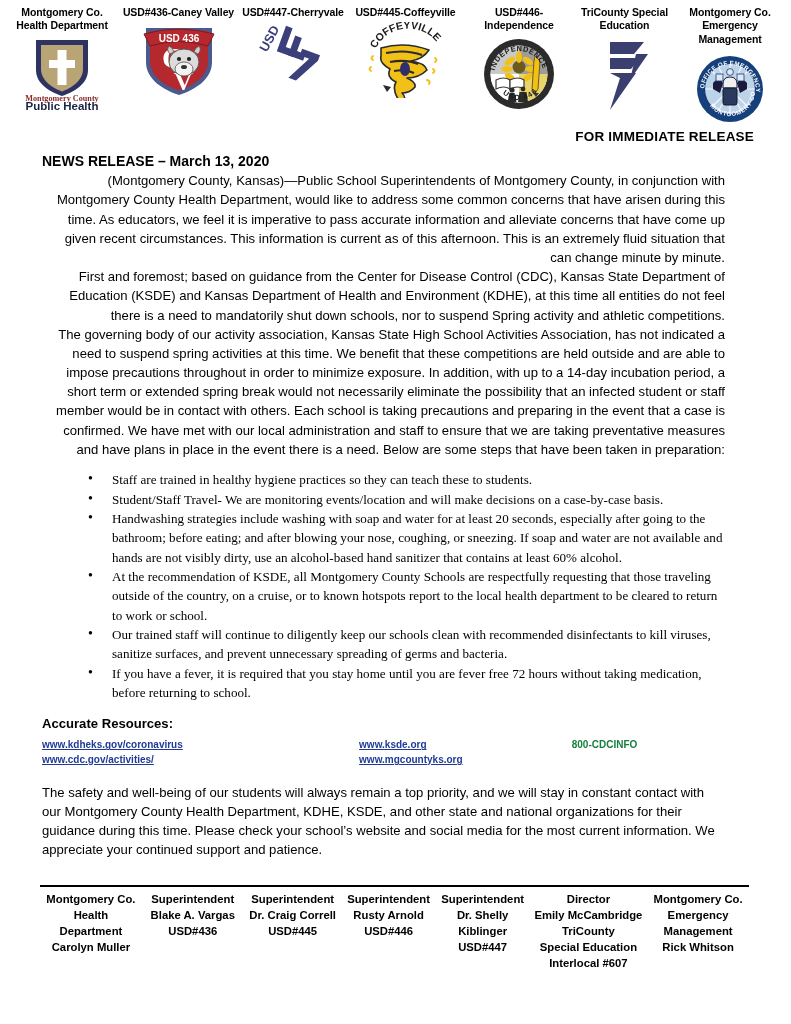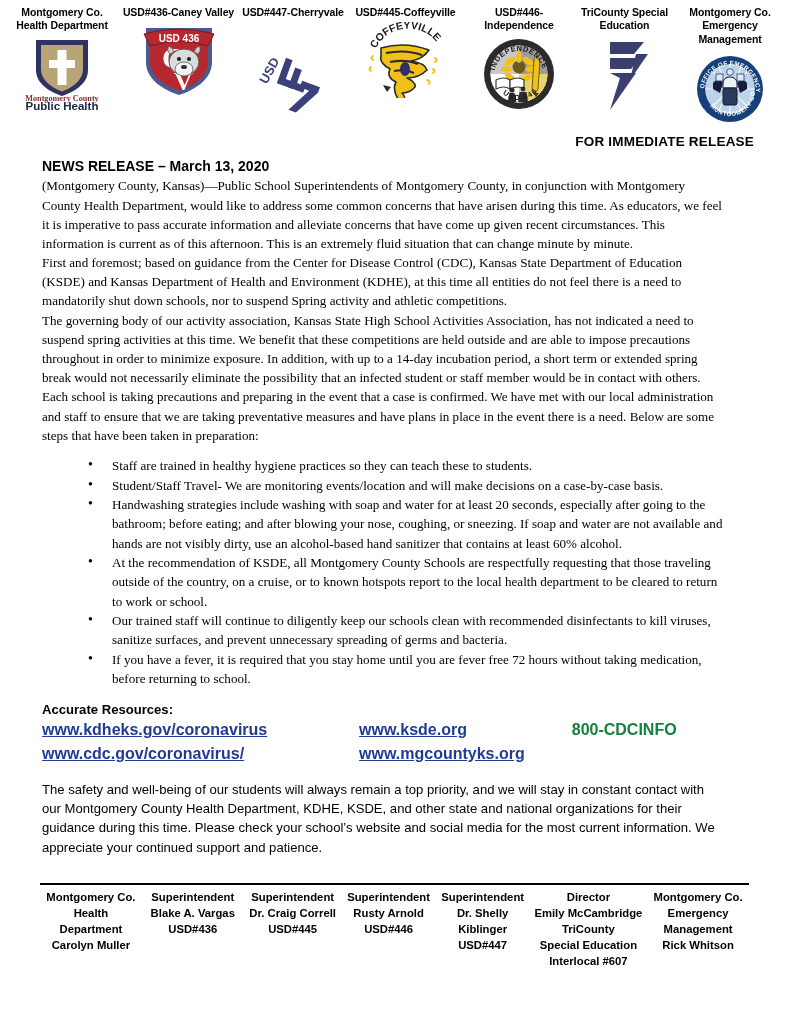--- a/index.html
+++ b/index.html
@@ -49,21 +49,21 @@
   .org-logo {
     height: 76px;
     display: flex;
     align-items: center;
     justify-content: center;
   }
 
   
   .org-0 { width: 112px; }
   .org-1 { width: 116px; }
-  .org-2 { width: 108px; gap: 32px; }
+  .org-2 { width: 108px; }
   .org-3 { width: 112px; }
   .org-4 { width: 110px; }
   .org-5 { width: 96px; }
   .org-6 { width: 110px; }
 
   
   .immediate {
     text-align: right;
     font-size: 13.5px;
     font-weight: bold;
@@ -79,23 +79,22 @@
   }
   .news-title {
     font-size: 14px;
     font-weight: bold;
     margin-top: 9px;
     margin-bottom: 2px;
   }
   .para {
     font-size: 13.1px;
     line-height: 1.465;
-    text-align: left;
+    text-align: right;
     margin: 0;
-    font-family: Liberation Serif, serif;
   }
   .bullets {
     margin: 11px 0 0 0;
     padding-left: 46px;
     list-style: none;
   }
   .bullets li {
     font-size: 13.1px;
     line-height: 1.465;
     position: relative;
@@ -111,22 +110,22 @@
     font-size: 14px;
   }
 
   .resources-head {
     font-size: 13.1px;
     font-weight: bold;
     margin-top: 14px;
   }
   .links-grid {
     position: relative;
-    margin-top: 1px;
-    font-size: 16px;
+    margin-top: 7px;
+    font-size: 10px;
     line-height: 1.46;
   }
   .links-row {
     display: flex;
     flex-direction: row;
   }
   .links-col-a { width: 331px; }
   .links-col-b { width: 222px; }
   .links-col-c { width: 160px; }
   .link {
@@ -380,21 +379,21 @@
 
     <div class="resources-head">Accurate Resources:</div>
 
     <div class="links-grid">
       <div class="links-row">
         <div class="links-col-a"><span class="link">www.kdheks.gov/coronavirus</span></div>
         <div class="links-col-b"><span class="link">www.ksde.org</span></div>
         <div class="links-col-c"><span class="phone">800-CDCINFO</span></div>
       </div>
       <div class="links-row">
-        <div class="links-col-a"><span class="link">www.cdc.gov/coronavirus/</span></div>
+        <div class="links-col-a"><span class="link">www.cdc.gov/activities/</span></div>
         <div class="links-col-b"><span class="link">www.mgcountyks.org</span></div>
         <div class="links-col-c"></div>
       </div>
     </div>
 
     <p class="closing">The safety and well-being of our students will always remain a top priority, and we will stay in constant contact with our Montgomery County Health Department, KDHE, KSDE, and other state and national organizations for their guidance during this time. Please check your school’s website and social media for the most current information. We appreciate your continued support and patience.</p>
   </div>
 
   <div class="sig-wrap">
     <hr class="sig-rule">

